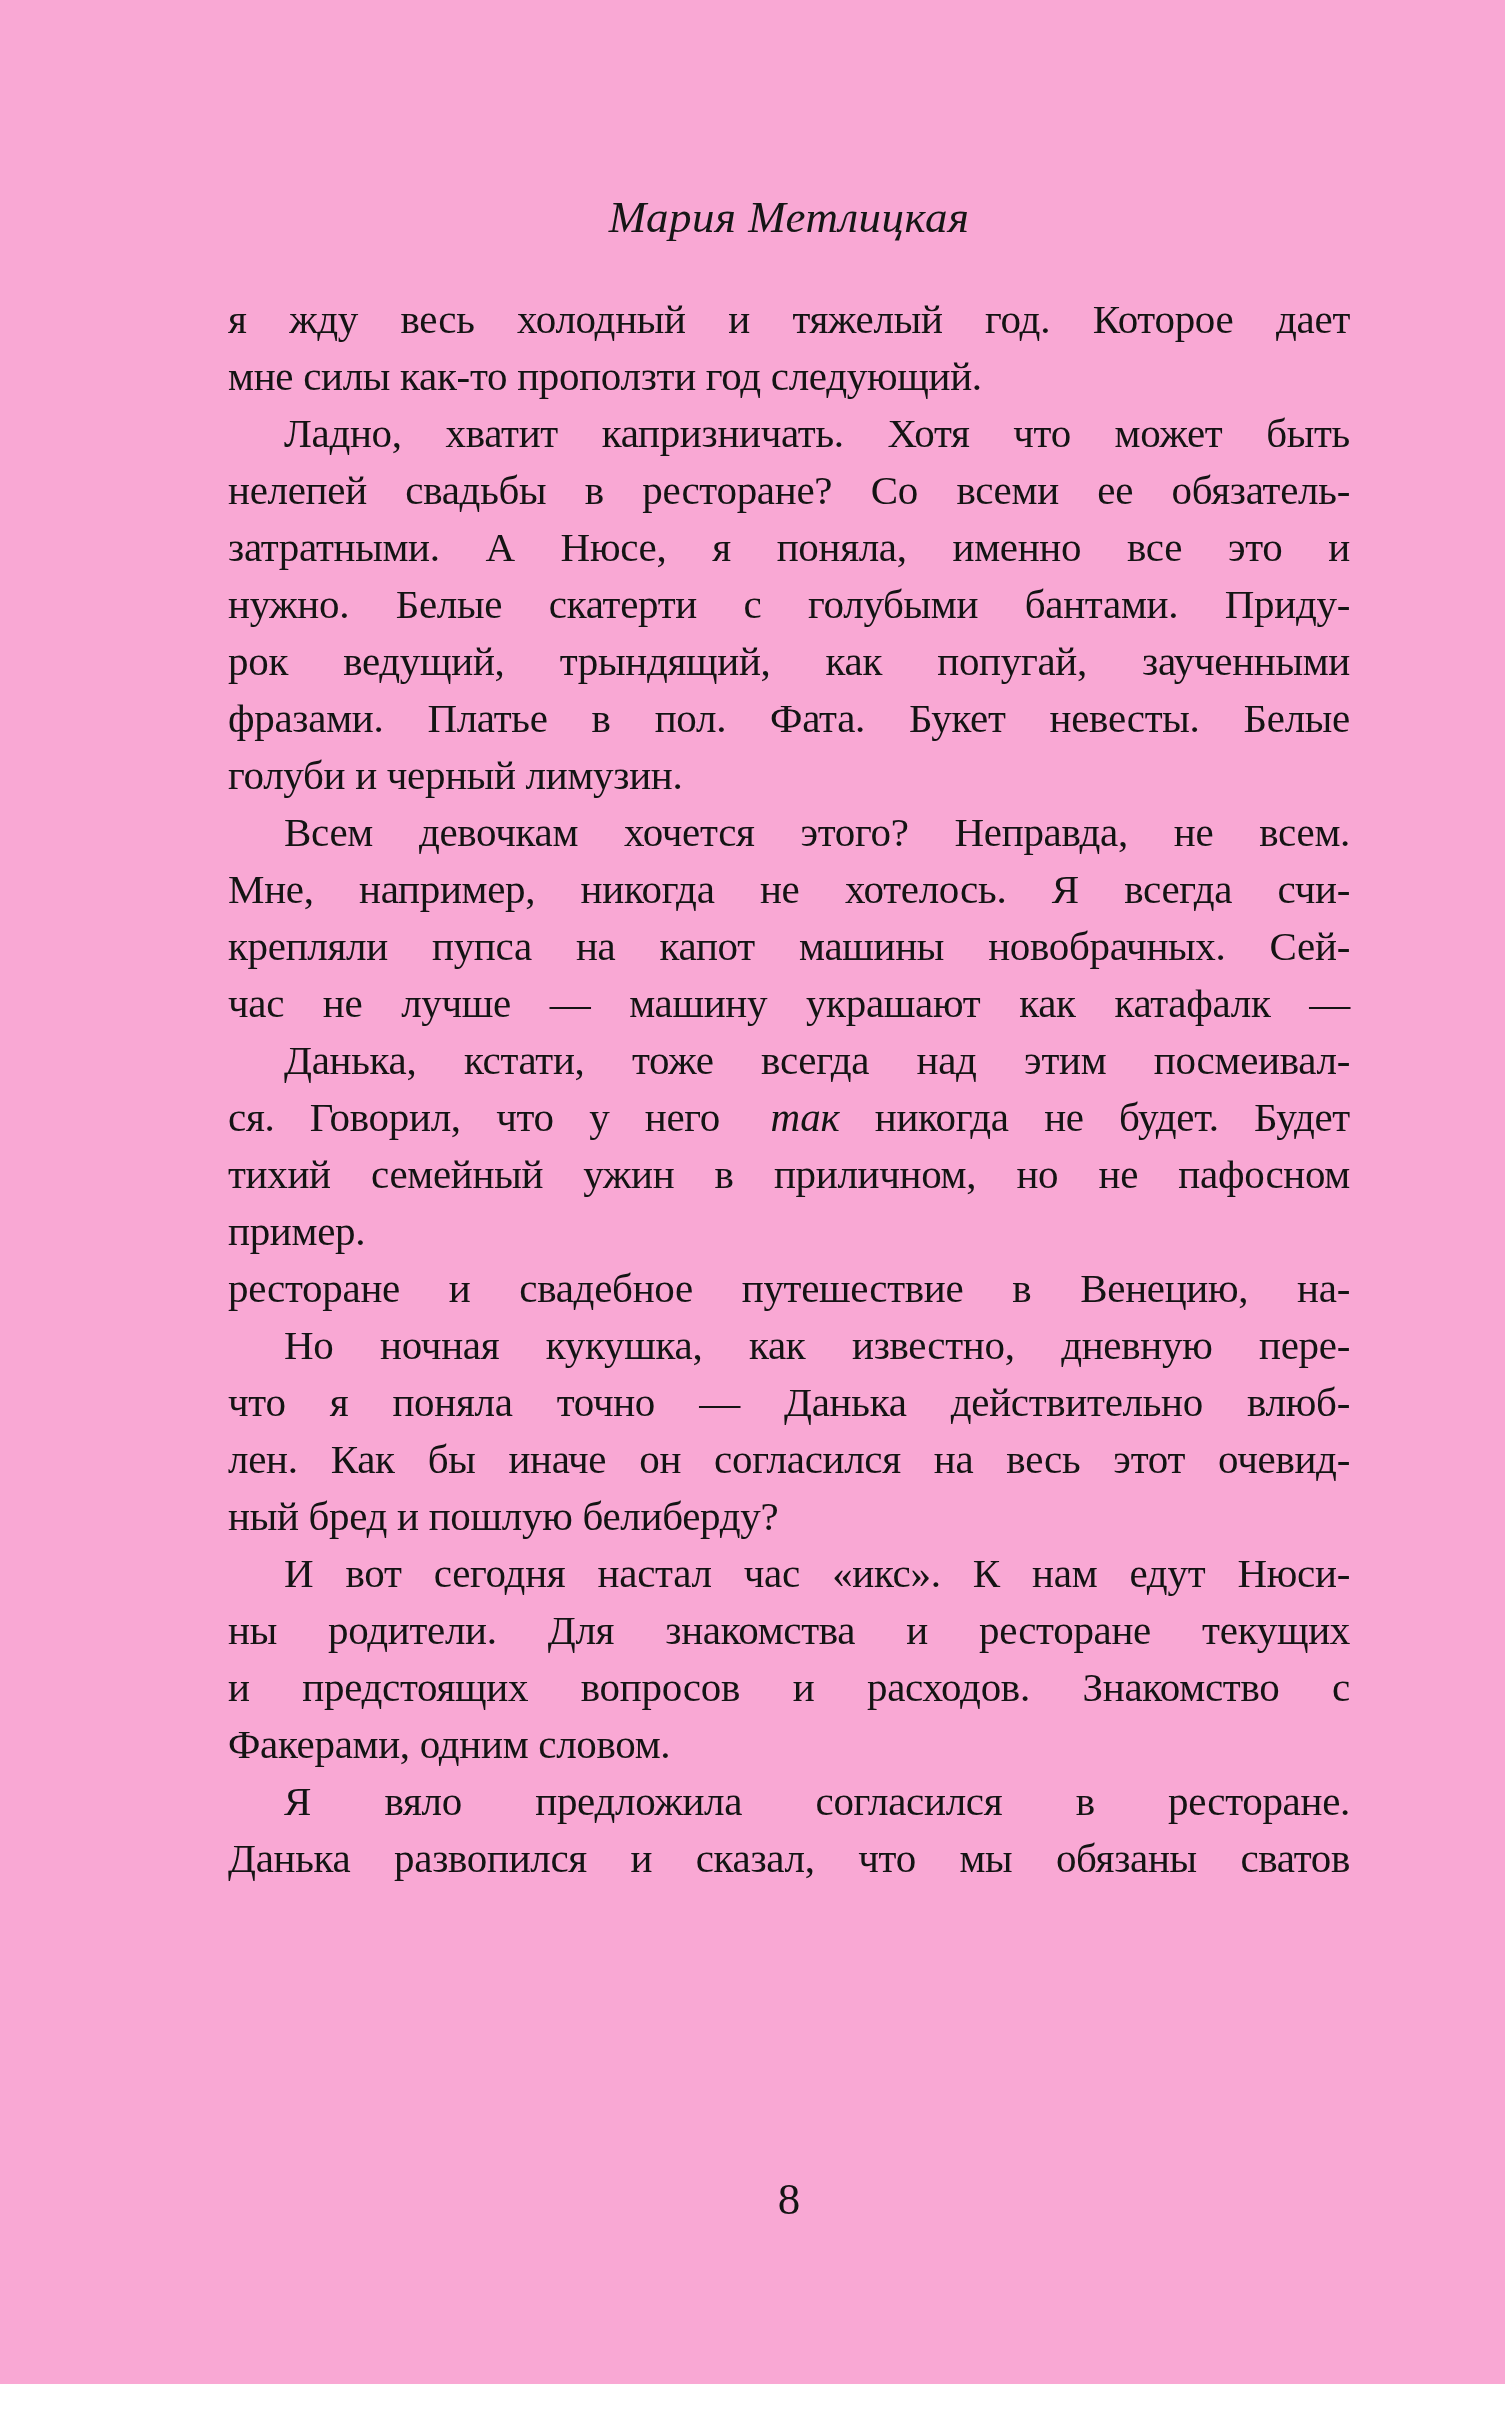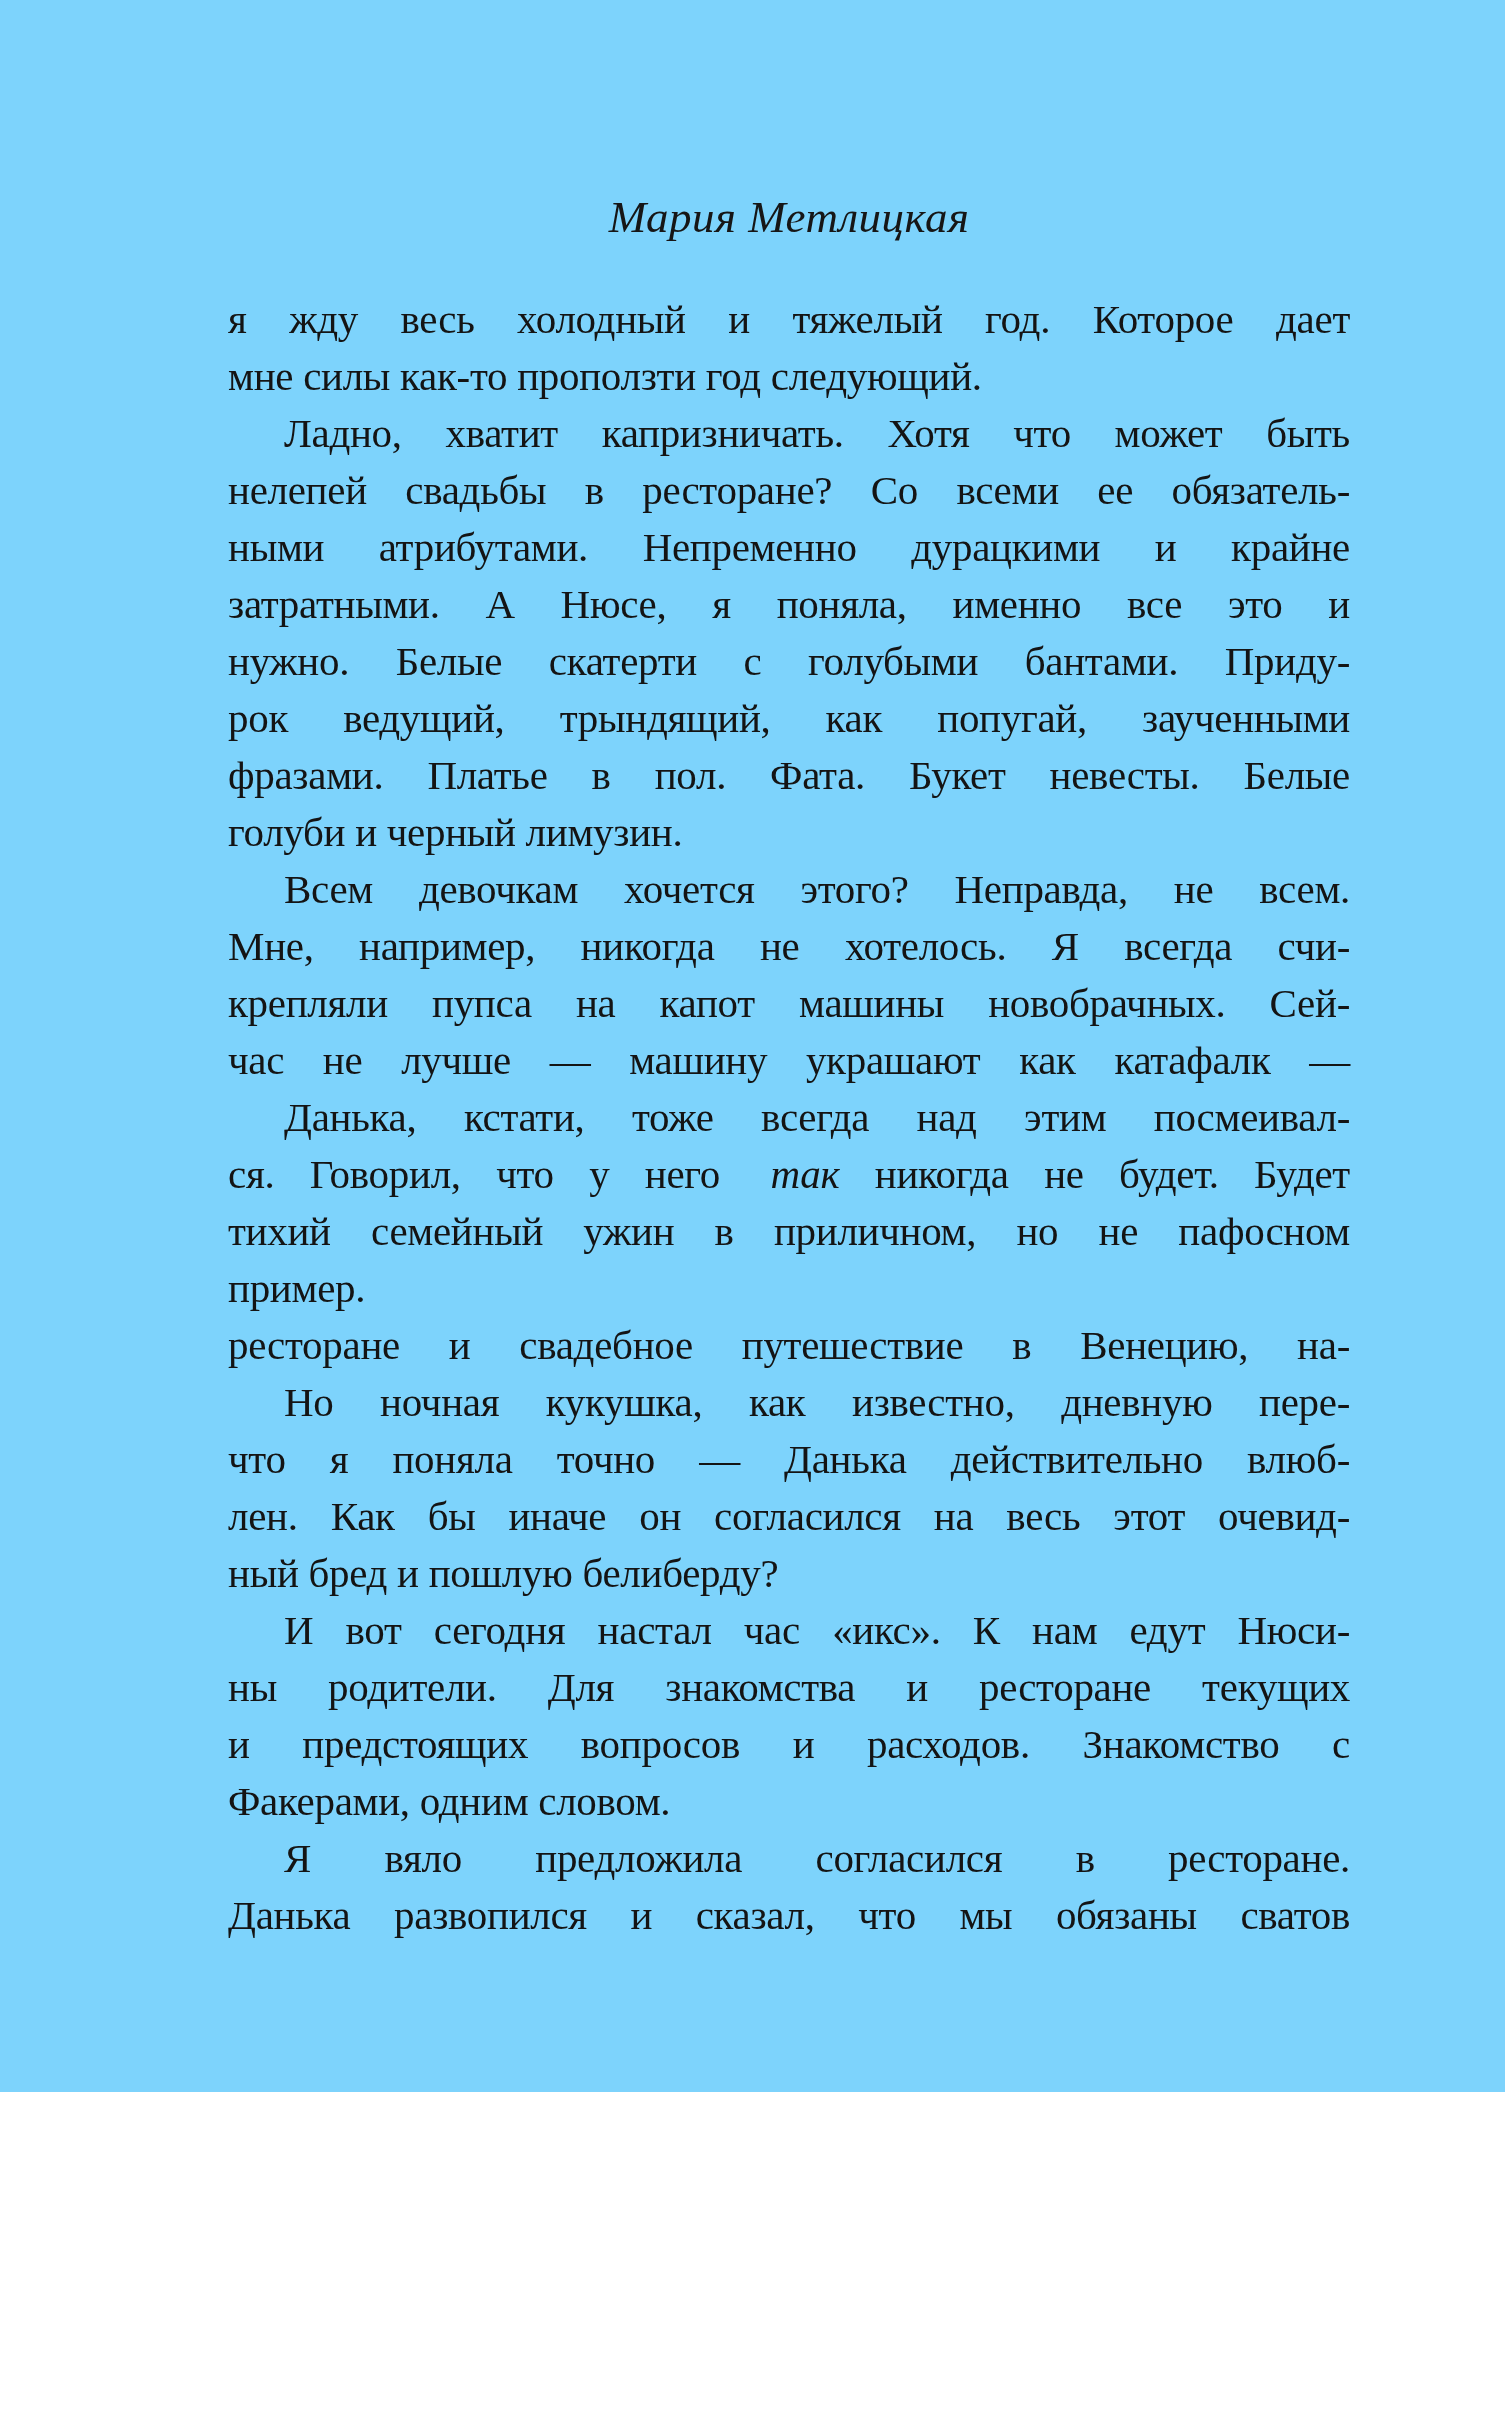--- a/index.html
+++ b/index.html
@@ -3,22 +3,22 @@
 <meta charset="utf-8">
 <style>
   html, body {
     margin: 0;
     padding: 0;
     background: #ffffff;
   }
   .book-page {
     position: relative;
     width: 1506px;
-    height: 2092px;
-    background: #7dd3fc;
+    height: 2384px;
+    background: #f9a8d4;
     color: #141414;
     font-family: "Liberation Serif", "DejaVu Serif", serif;
     overflow: hidden;
   }
   .running-header {
     position: absolute;
     left: 228px;
     top: 193px;
     width: 1122px;
     text-align: center;
@@ -69,21 +69,20 @@
 <body>
 
 <div class="book-page">
   <div class="running-header">Мария Метлицкая</div>
 
   <div class="text-block" id="text-block">
       <div class="line">я жду весь холодный и тяжелый год. Которое дает</div>
       <div class="line para-end">мне силы как-то проползти год следующий.</div>
       <div class="line indent">Ладно, хватит капризничать. Хотя что может быть</div>
       <div class="line">нелепей свадьбы в ресторане? Со всеми ее обязатель-</div>
-      <div class="line">ными атрибутами. Непременно дурацкими и крайне</div>
       <div class="line">затратными. А Нюсе, я поняла, именно все это и</div>
       <div class="line">нужно. Белые скатерти с голубыми бантами. Приду-</div>
       <div class="line">рок ведущий, трындящий, как попугай, заученными</div>
       <div class="line">фразами. Платье в пол. Фата. Букет невесты. Белые</div>
       <div class="line para-end">голуби и черный лимузин.</div>
       <div class="line indent">Всем девочкам хочется этого? Неправда, не всем.</div>
       <div class="line">Мне, например, никогда не хотелось. Я всегда счи-</div>
       <div class="line">крепляли пупса на капот машины новобрачных. Сей-</div>
       <div class="line">час не лучше — машину украшают как катафалк —</div>
       <div class="line indent">Данька, кстати, тоже всегда над этим посмеивал-</div>

